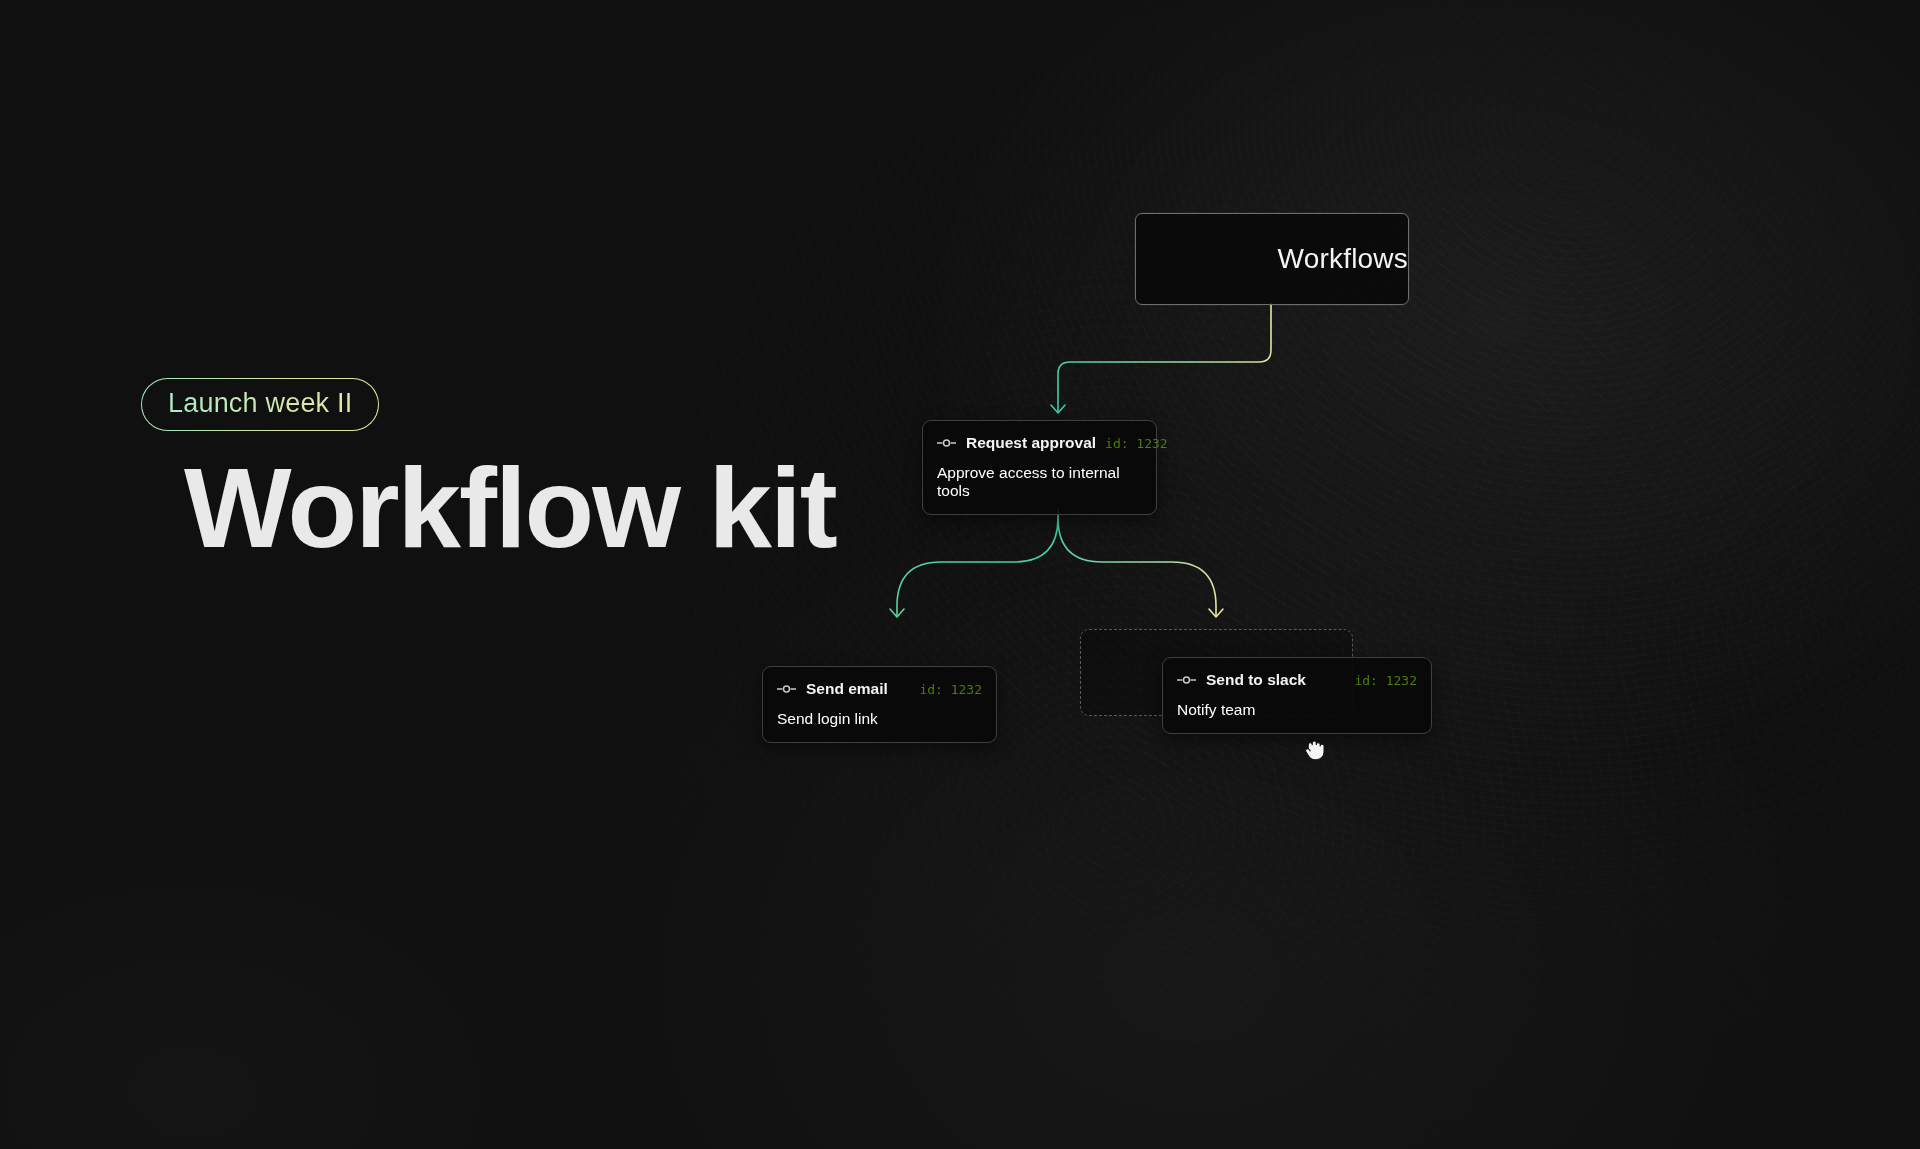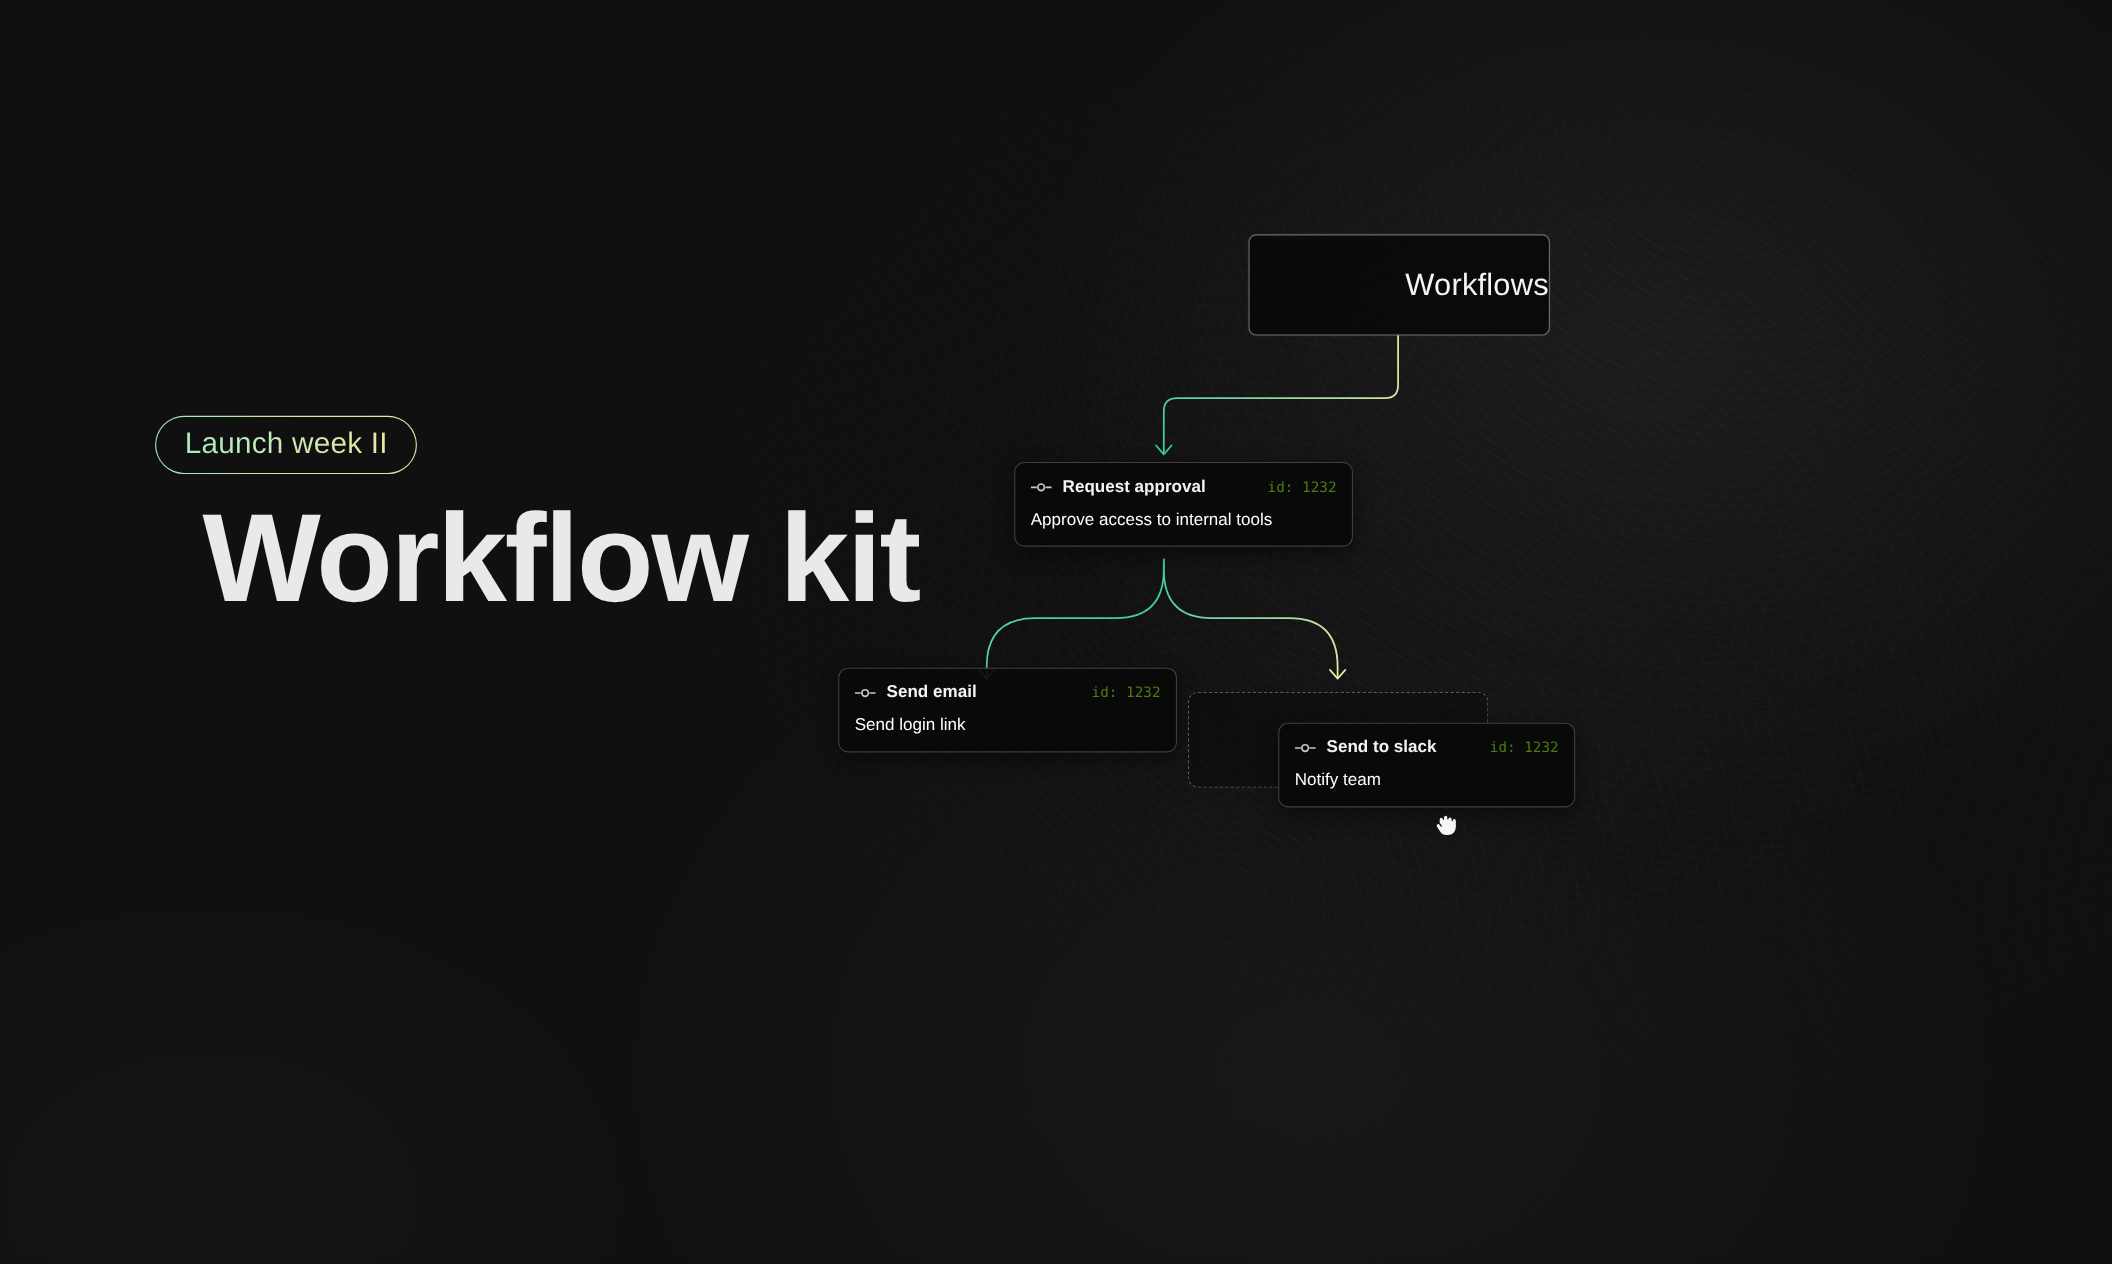--- a/index.html
+++ b/index.html
@@ -55,21 +55,21 @@
   .root-box{
     position:absolute;left:1135px;top:213px;width:272px;height:90px;
     border:1.5px solid #6e6e6e;border-radius:7px;
     background:rgba(8,8,8,0.85);
     display:flex;align-items:center;justify-content:flex-end;
     box-shadow:0 0 0 1px rgba(255,255,255,0.04);
   }
   .root-label{font-size:28px;font-weight:500;color:#f4f4f4;letter-spacing:0.2px;}
 
   .node-card{
-    position:absolute;width:308px;box-sizing:border-box;
+    position:absolute;width:235px;box-sizing:border-box;
     background:rgba(9,9,9,0.92);
     border:1px solid #3f3f3f;border-radius:9px;
     padding:13px 14px 14px 14px;
     box-shadow:0 6px 18px rgba(0,0,0,0.45);
   }
   .node-header{display:flex;align-items:center;gap:9px;}
   .node-icon{display:inline-flex;flex:0 0 auto;}
   .node-title{font-size:15.5px;font-weight:700;color:#f3f3f3;white-space:nowrap;}
   .node-id{
     margin-left:auto;font-family:"DejaVu Sans Mono","Liberation Mono",monospace;
@@ -77,21 +77,21 @@
   }
   .node-desc{margin-top:12px;font-size:15.5px;color:#ffffff;}
 
   .ghost-box{
     position:absolute;left:1080px;top:629px;width:273px;height:87px;
     border:1.5px dashed #5a5a5a;border-radius:9px;
     background:rgba(0,0,0,0.25);box-sizing:border-box;
   }
 
   #card-request{left:922px;top:420px;}
-  #card-email{left:762px;top:607px;}
+  #card-email{left:762px;top:666px;}
   #card-slack{left:1162px;top:657px;width:270px;z-index:3;}
 
   .connectors{position:absolute;inset:0;pointer-events:none;}
 
   .cursor-hand{position:absolute;left:1300px;top:733px;width:30px;height:30px;z-index:5;pointer-events:none;}
 </style>
 </head>
 <body>
 
 <div class="bg-glow"></div>

